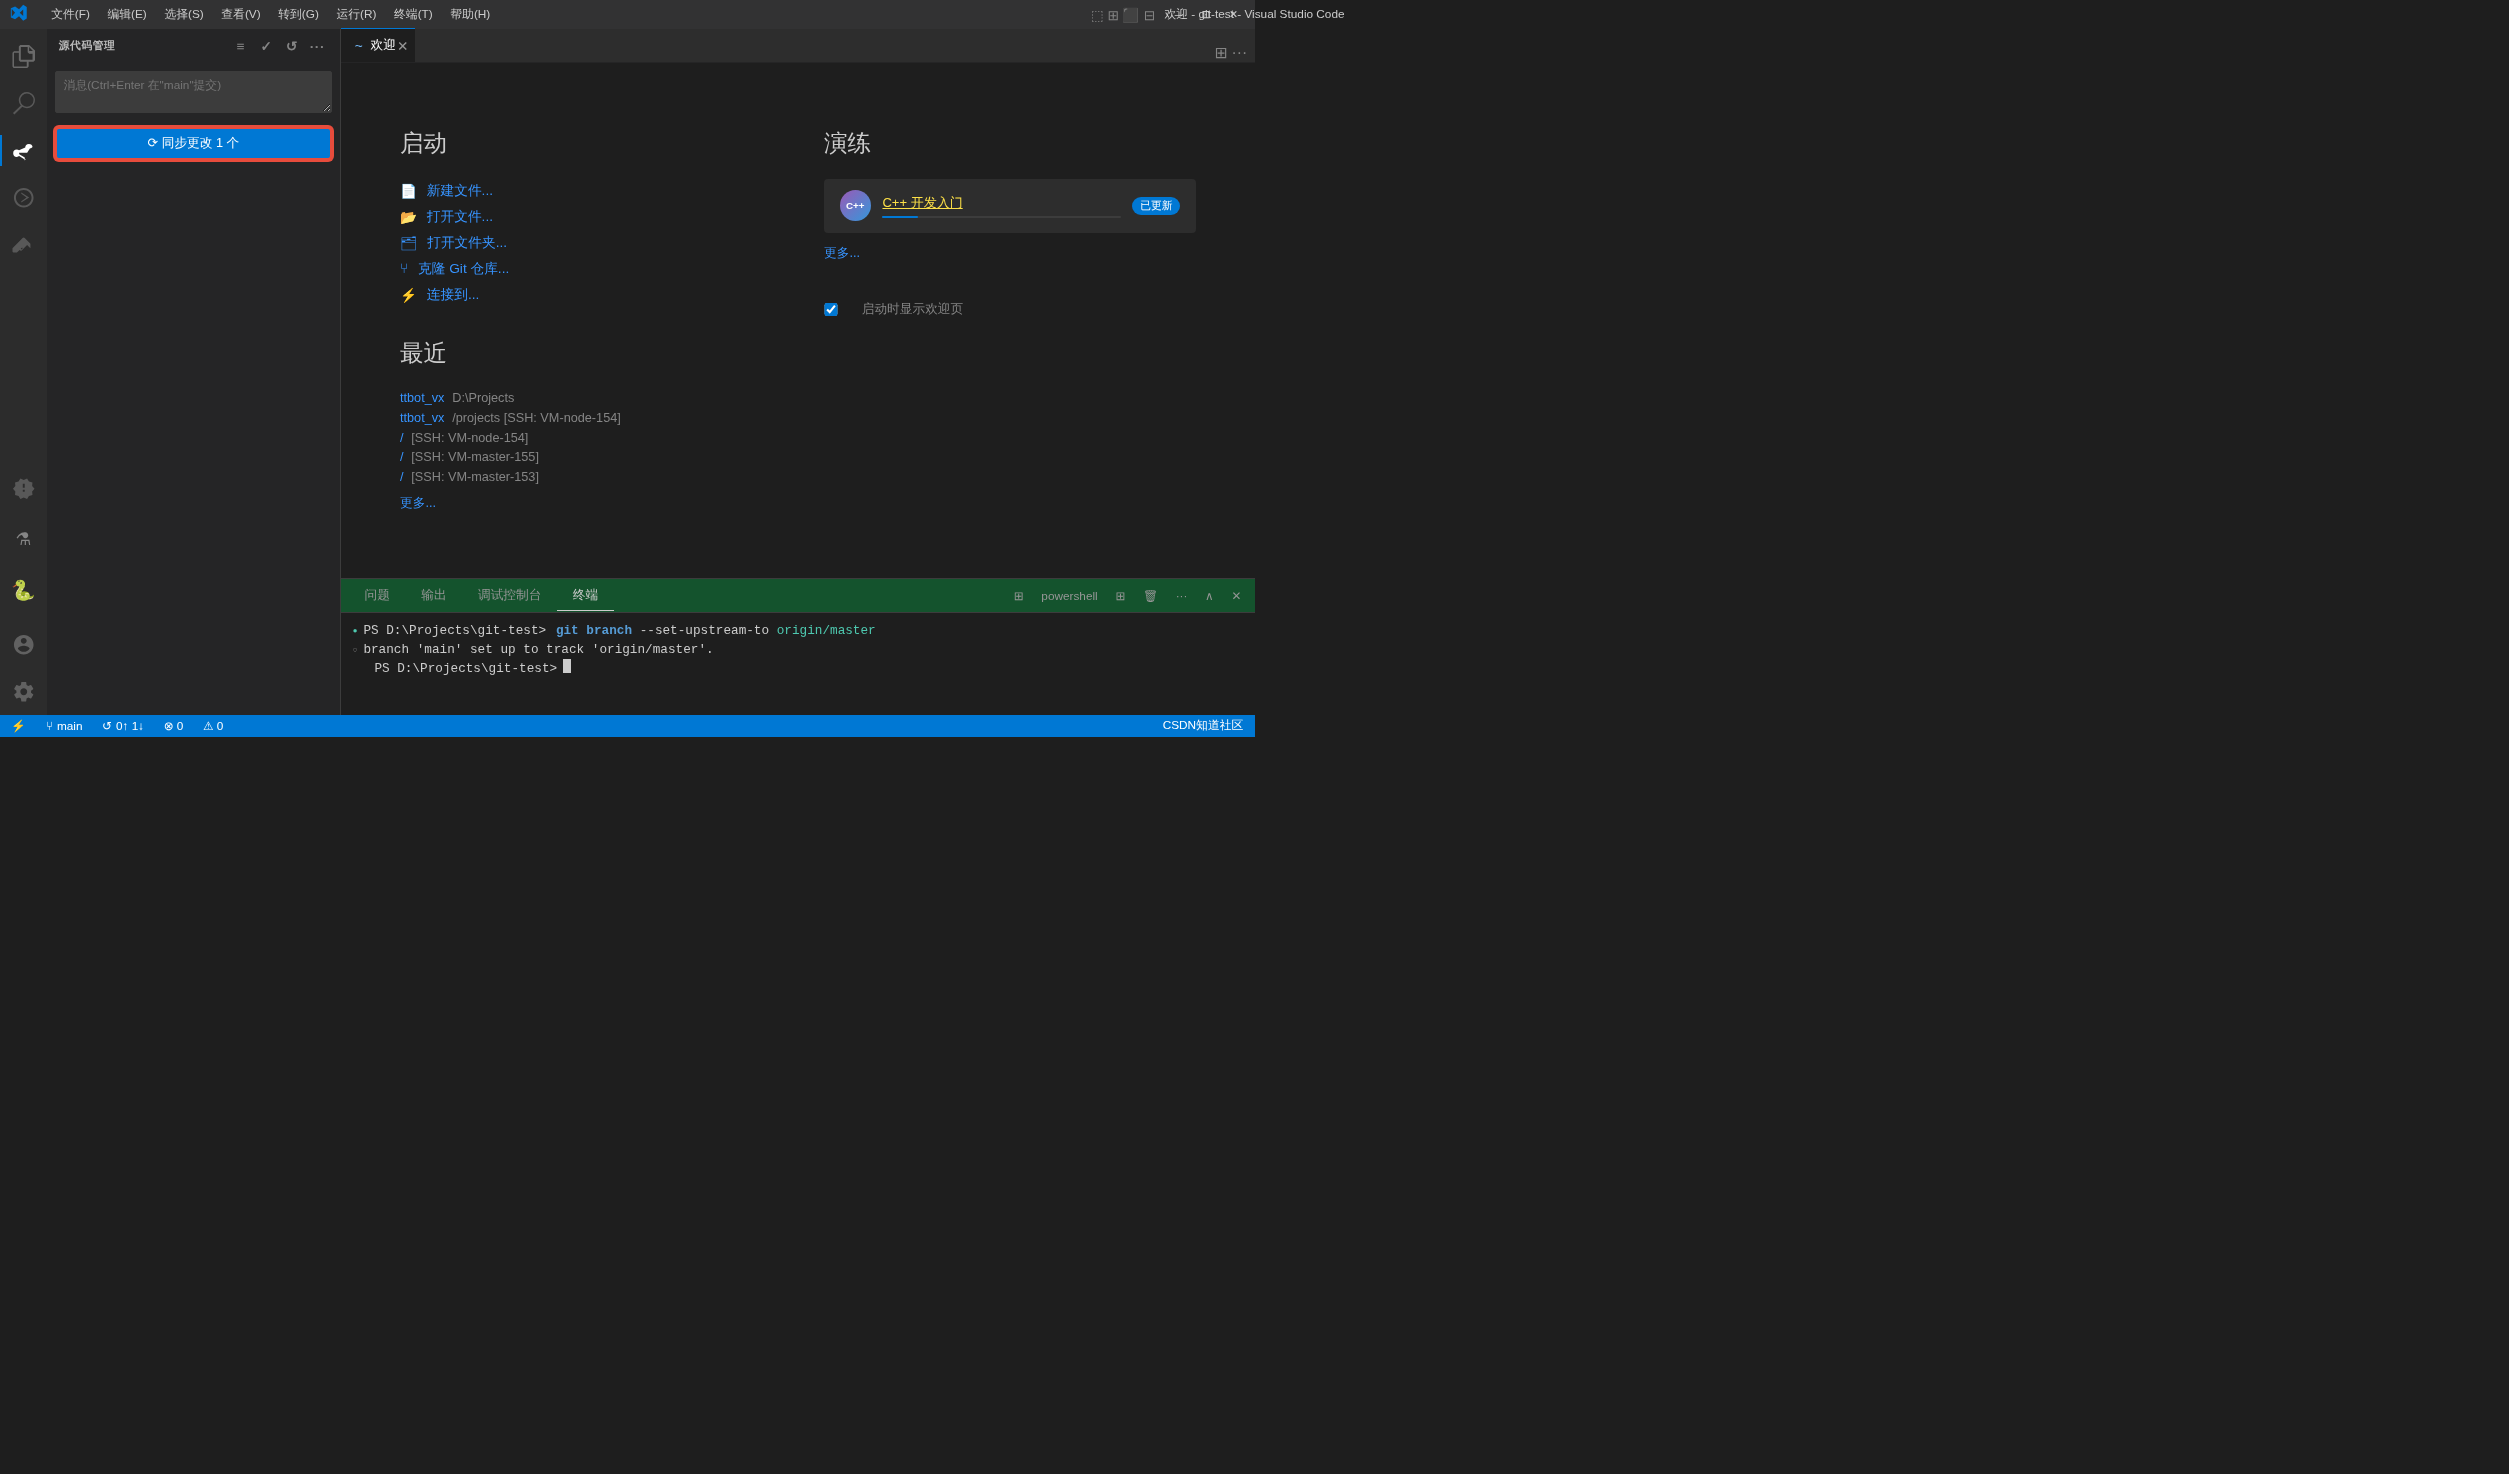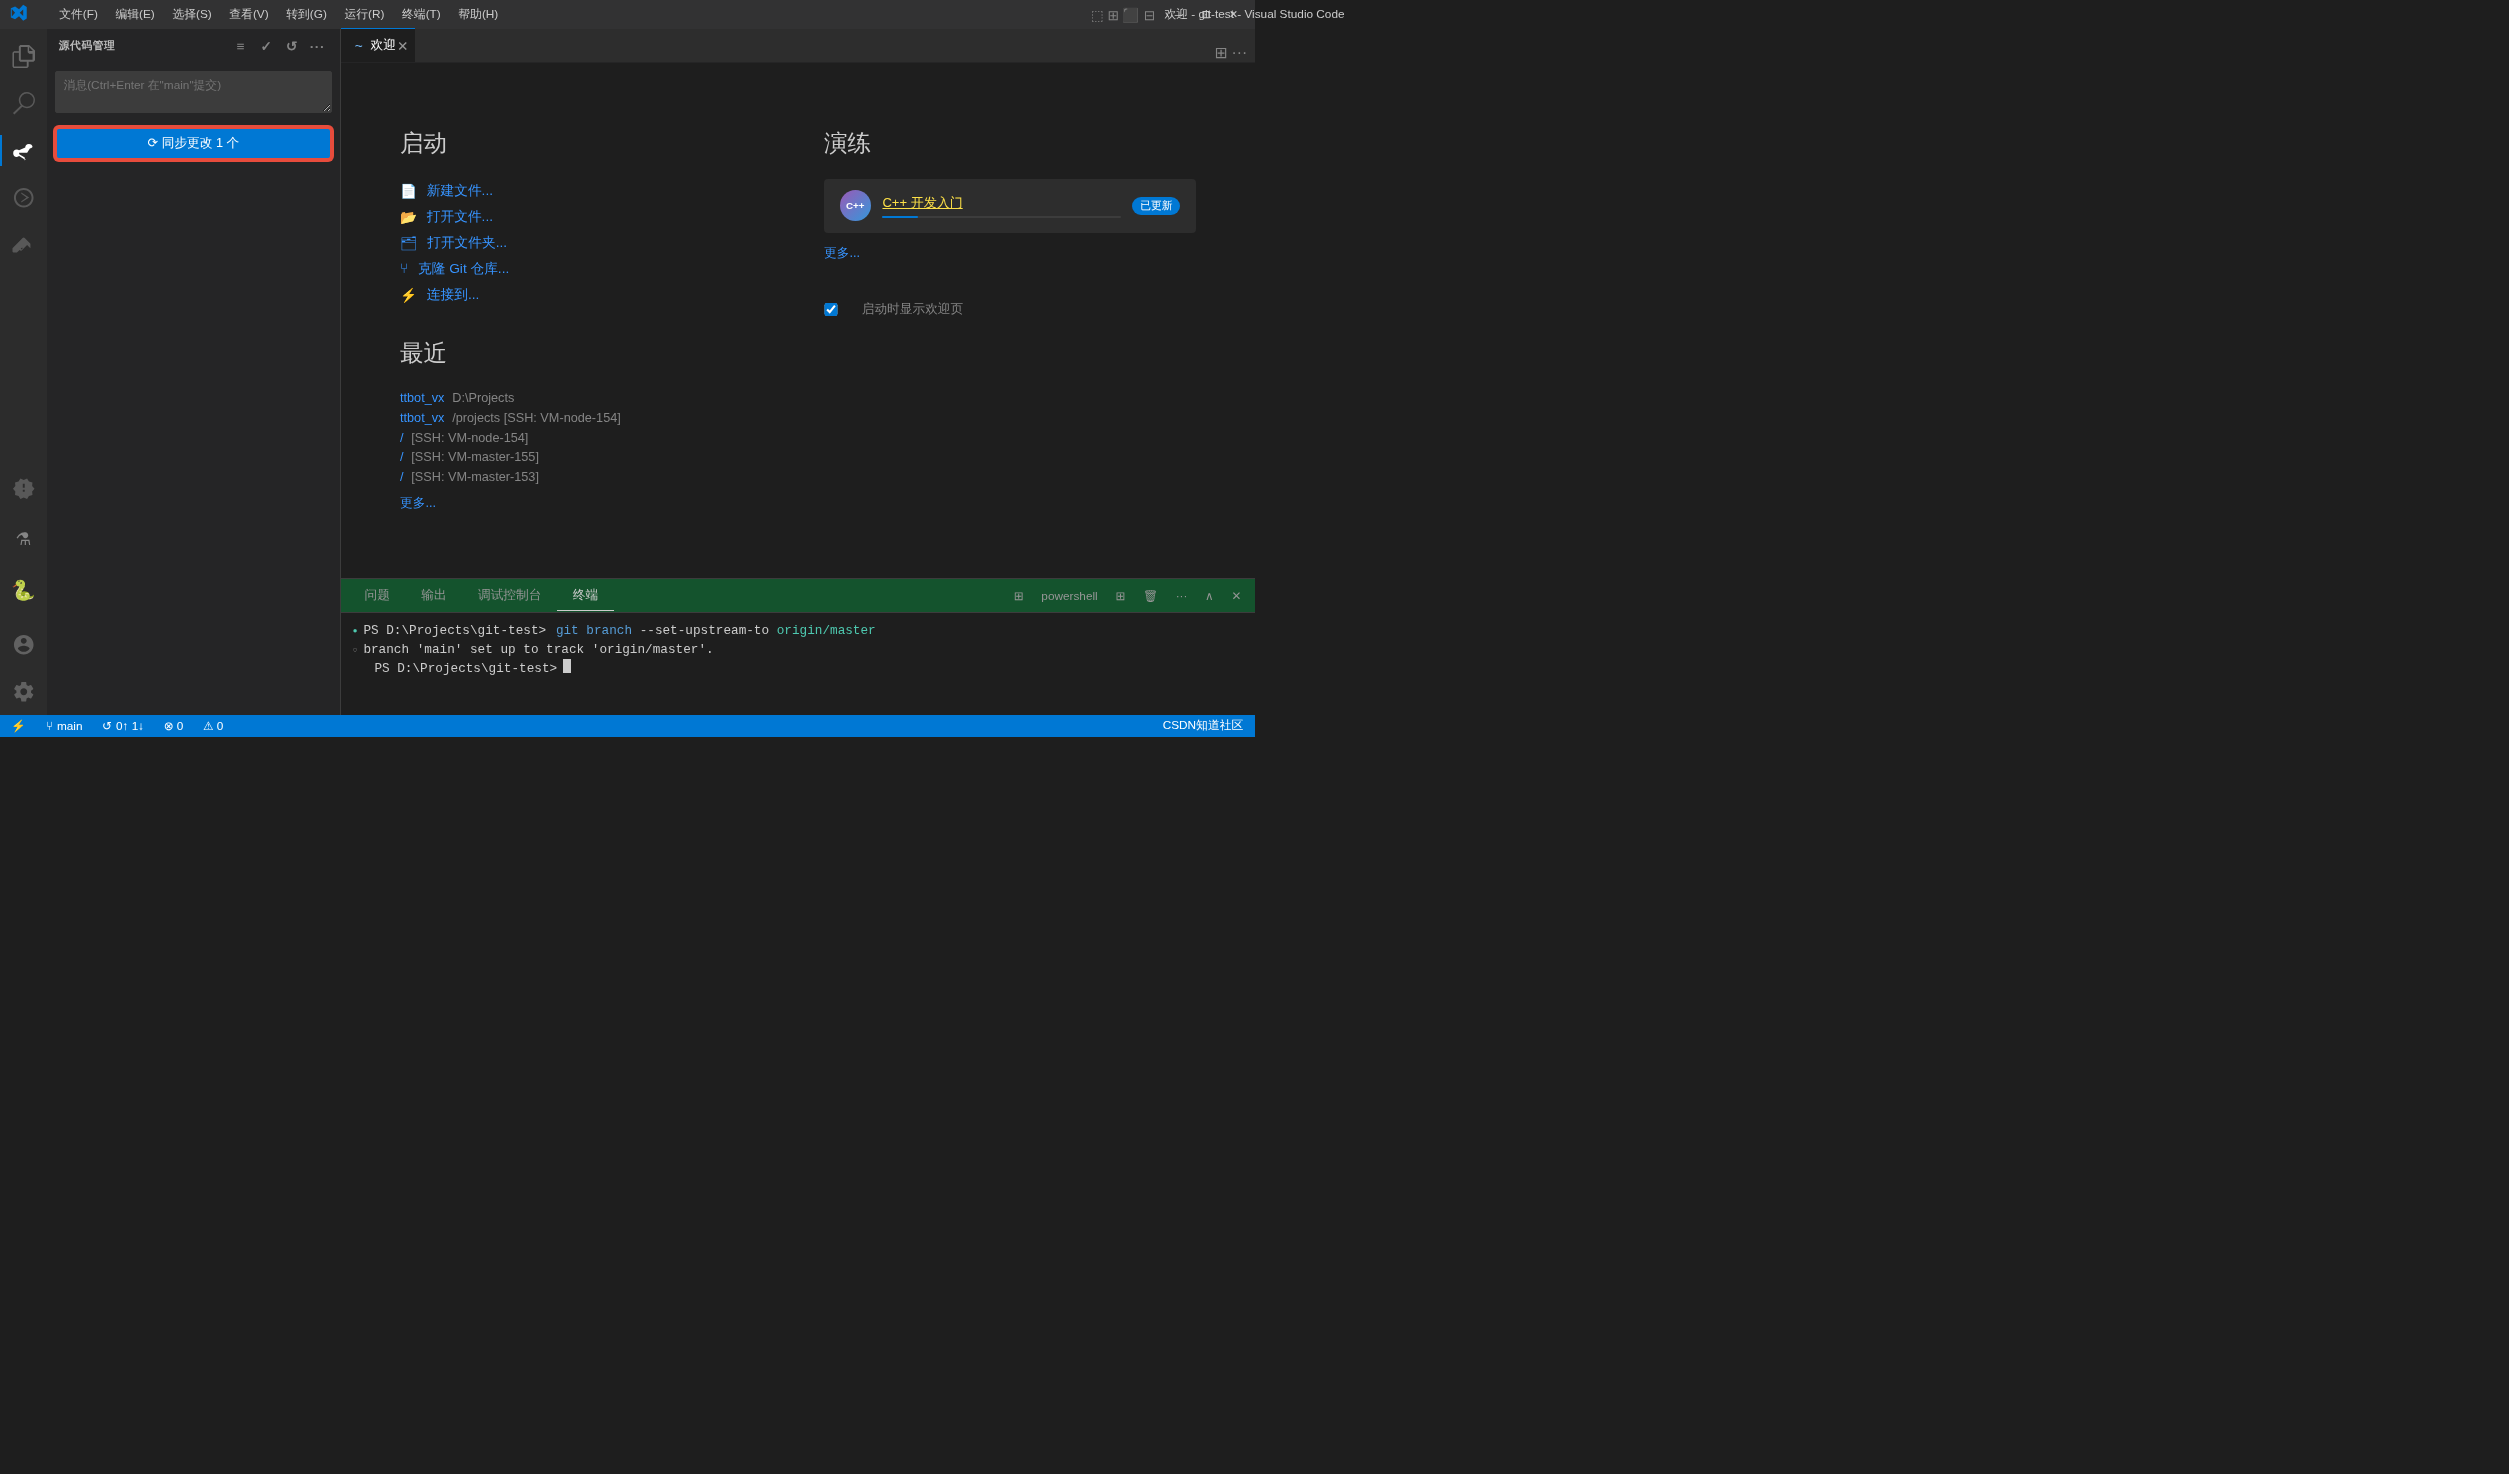--- a/index.html
+++ b/index.html
@@ -19,21 +19,21 @@
       background: #323233;
       display: flex;
       align-items: center;
       justify-content: space-between;
       padding: 0 9.8px;
       user-select: none;
     }
     .title-bar-left {
       display: flex;
       align-items: center;
-      gap: 24px;
+      gap: 16px;
     }
     .title-bar-logo {
       color: #0078d4;
       font-size: 15.7px;
     }
     .title-bar-menu {
       display: flex;
       gap: 2px;
     }
     .menu-item {
@@ -399,21 +399,21 @@
       overflow-y: auto;
     }
     .terminal-line {
       display: flex;
       align-items: flex-start;
       gap: 5.9px;
     }
     .term-dot-green { color: #4ec9b0; font-size: 7.8px; margin-top: 4.9px; }
     .term-dot-white { color: #858585; font-size: 7.8px; margin-top: 4.9px; }
     .term-ps { color: #cccccc; }
-    .term-cmd { color: #569cd6; font-weight: normal; }
+    .term-cmd { color: #569cd6; font-weight: bold; }
     .term-arg { color: #4ec9b0; }
     .term-cursor {
       display: inline-block;
       width: 7.8px;
       height: 13.7px;
       background: #cccccc;
       vertical-align: text-bottom;
       animation: blink 1s step-end infinite;
     }
     @keyframes blink { 50% { opacity: 0; } }

